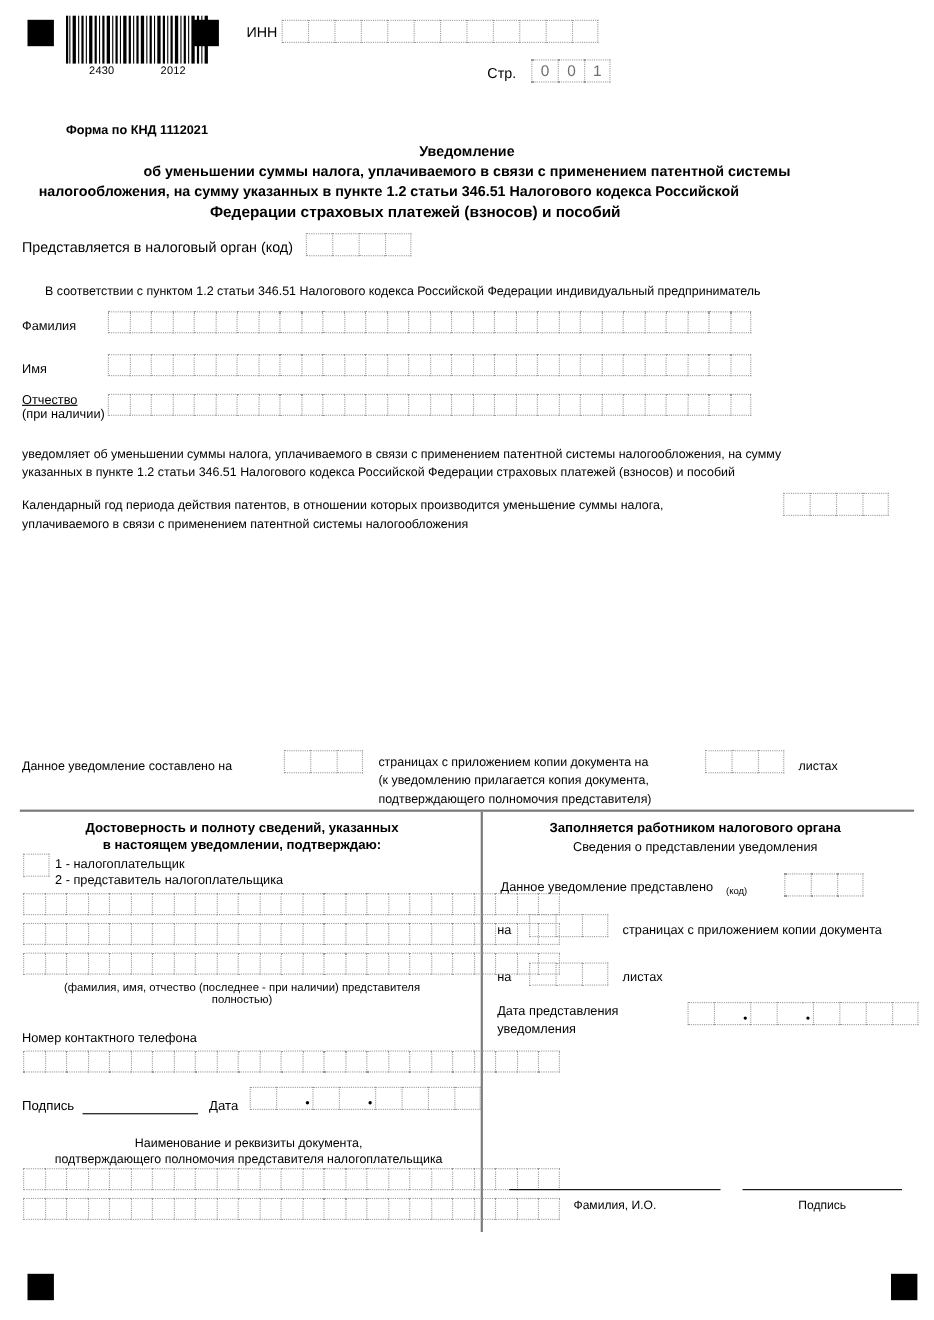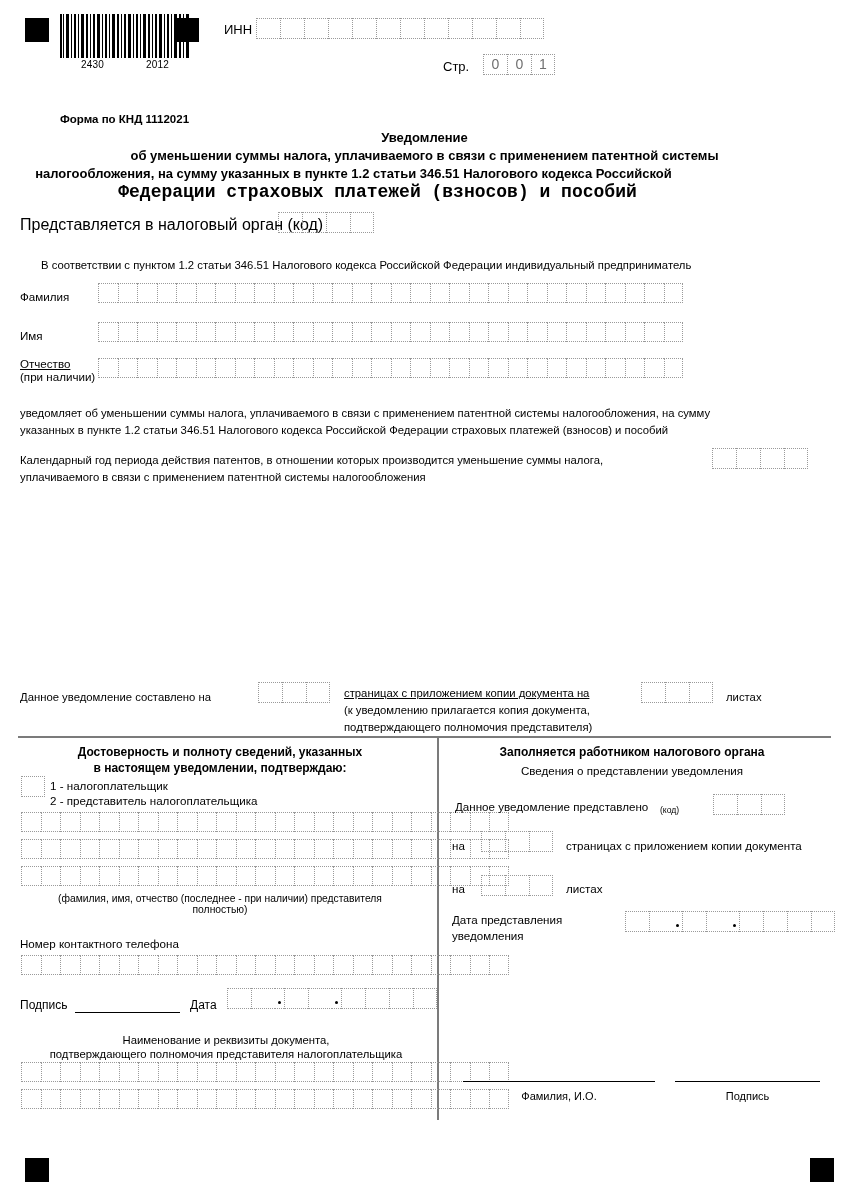--- a/index.html
+++ b/index.html
@@ -129,23 +129,23 @@
       <div class="cell">0</div>
       <div class="cell">0</div>
       <div class="cell">1</div>
     </div>
 
   <div class="txt bold" style="left:60px;top:112px;font-size:11.5px;">Форма по КНД 1112021</div>
 
   <div class="txt bold ctr" style="left:0;top:131px;width:849px;font-size:13px;">Уведомление</div>
   <div class="txt bold ctr" style="left:0;top:149px;width:849px;font-size:13px;">об уменьшении суммы налога, уплачиваемого в связи с применением патентной системы</div>
   <div class="txt bold ctr" style="left:0;top:167px;width:707px;font-size:13px;">налогообложения, на сумму указанных в пункте 1.2 статьи 346.51 Налогового кодекса Российской</div>
-  <div class="txt bold ctr" style="left:0;top:185px;width:755px;font-size:18px;font-family:Liberation Mono, monospace;">Федерации страховых платежей (взносов) и пособий</div>
-
-  <div class="txt" style="left:20px;top:218px;font-size:16px;text-align:center;">Представляется в налоговый орган (код)</div>
+  <div class="txt bold ctr" style="left:0;top:185px;width:755px;font-size:14px;">Федерации страховых платежей (взносов) и пособий</div>
+
+  <div class="txt" style="left:20px;top:218px;font-size:13px;text-align:center;">Представляется в налоговый орган (код)</div>
   <div class="cells" id="tax-auth-cells" style="left:278px;top:212px;">
       <div class="cell"></div>
       <div class="cell"></div>
       <div class="cell"></div>
       <div class="cell"></div>
     </div>
 
   <div class="txt" style="left:7px;top:258px;font-size:11.3px;padding-left:34px;">В соответствии с пунктом 1.2 статьи 346.51 Налогового кодекса Российской Федерации индивидуальный предприниматель</div>
 
   <div class="txt" style="left:20px;top:290px;font-size:11.6px;">Фамилия</div>
@@ -262,21 +262,21 @@
       <div class="cell"></div>
       <div class="cell"></div>
     </div>
 
   <div class="txt" style="left:20px;top:690px;font-size:11.3px;">Данное уведомление составлено на</div>
   <div class="cells" id="pages-cells" style="left:258px;top:682px;">
       <div class="cell"></div>
       <div class="cell"></div>
       <div class="cell"></div>
     </div>
-  <div class="txt" style="left:344px;top:686px;font-size:11.3px;text-decoration:underline;">страницах с приложением копии документа на</div>
+  <div class="txt" style="left:344px;top:686px;font-size:11.3px;">страницах с приложением копии документа на</div>
   <div class="txt" style="left:344px;top:703px;font-size:11.3px;">(к уведомлению прилагается копия документа,</div>
   <div class="txt" style="left:344px;top:720px;font-size:11.3px;">подтверждающего полномочия представителя)</div>
   <div class="cells" id="sheets-cells" style="left:641px;top:682px;">
       <div class="cell"></div>
       <div class="cell"></div>
       <div class="cell"></div>
     </div>
   <div class="txt" style="left:726px;top:690px;font-size:11.3px;">листах</div>
 
   <div class="block">

